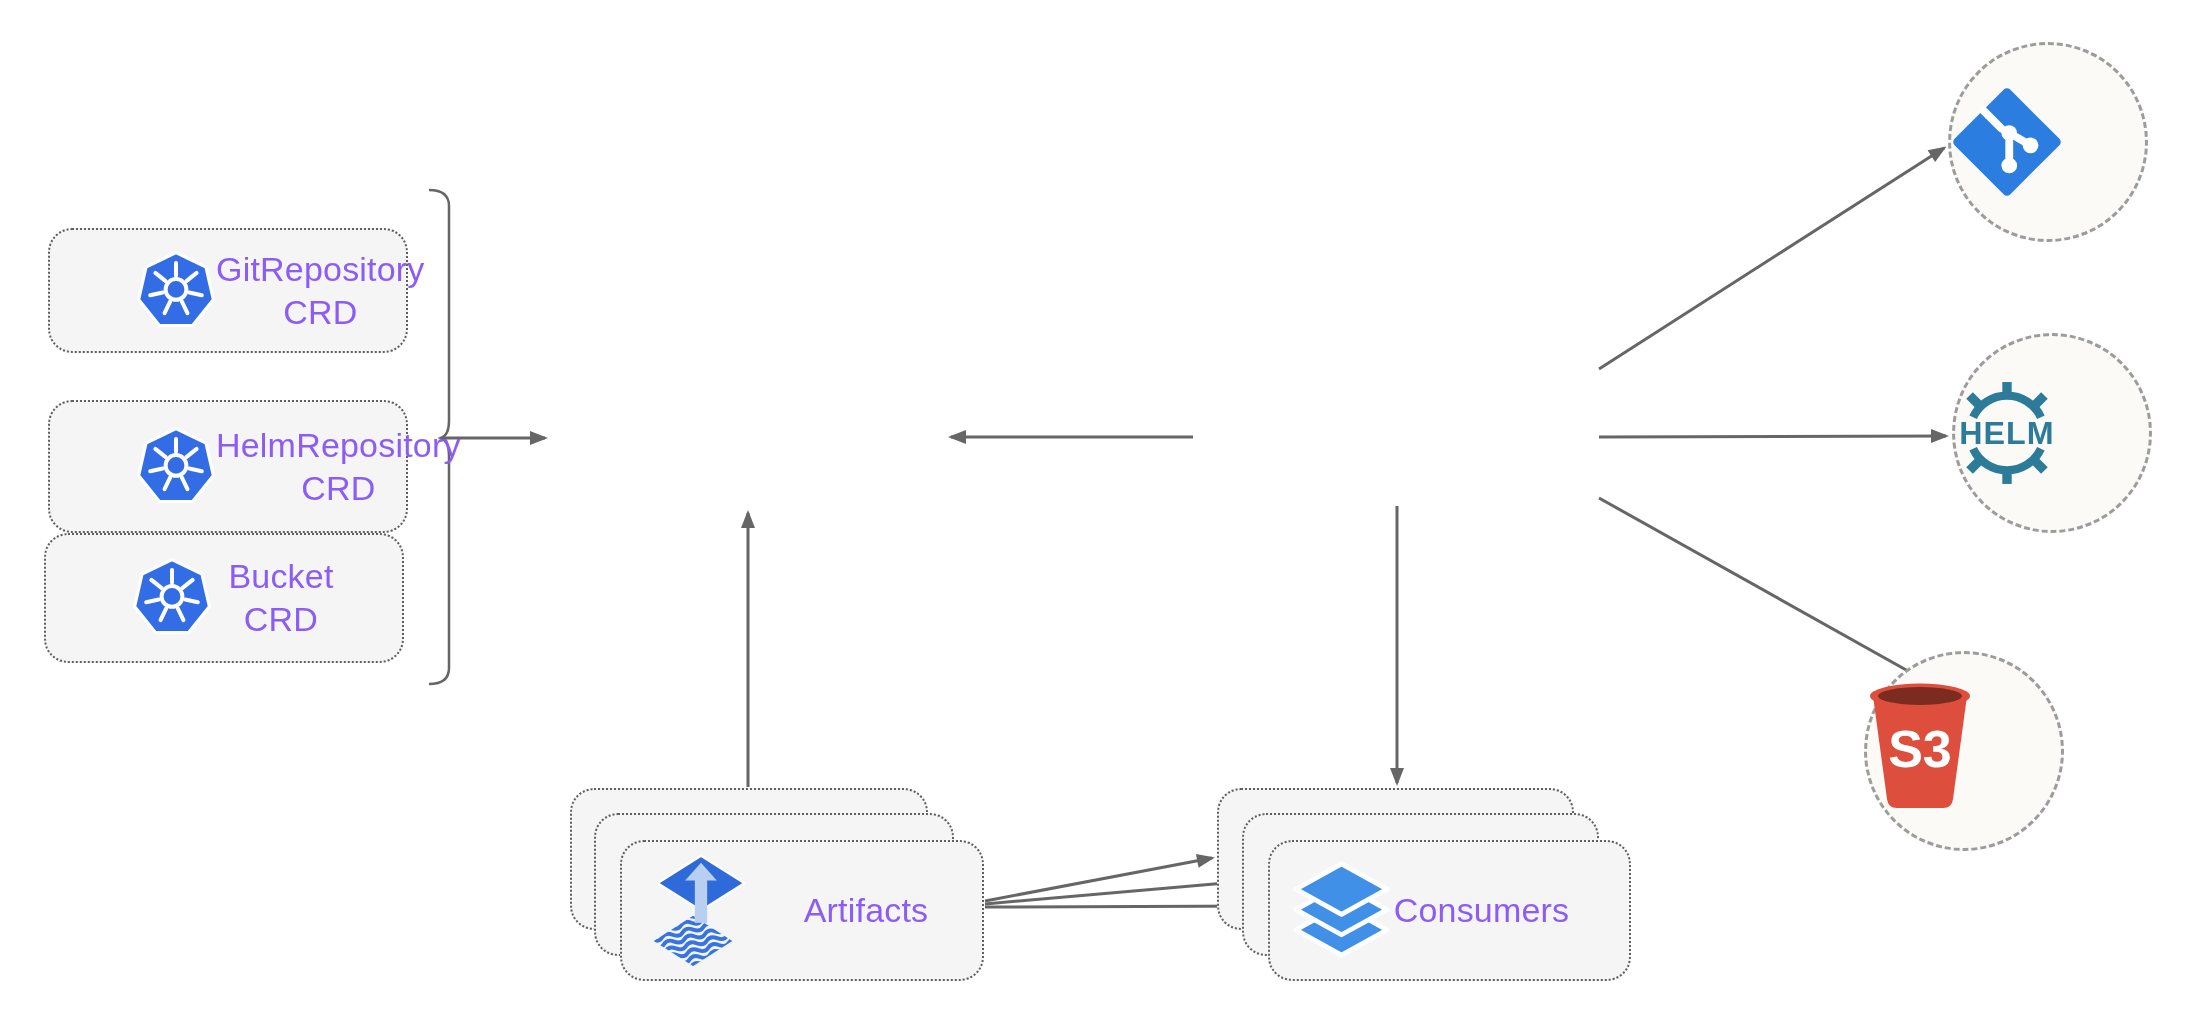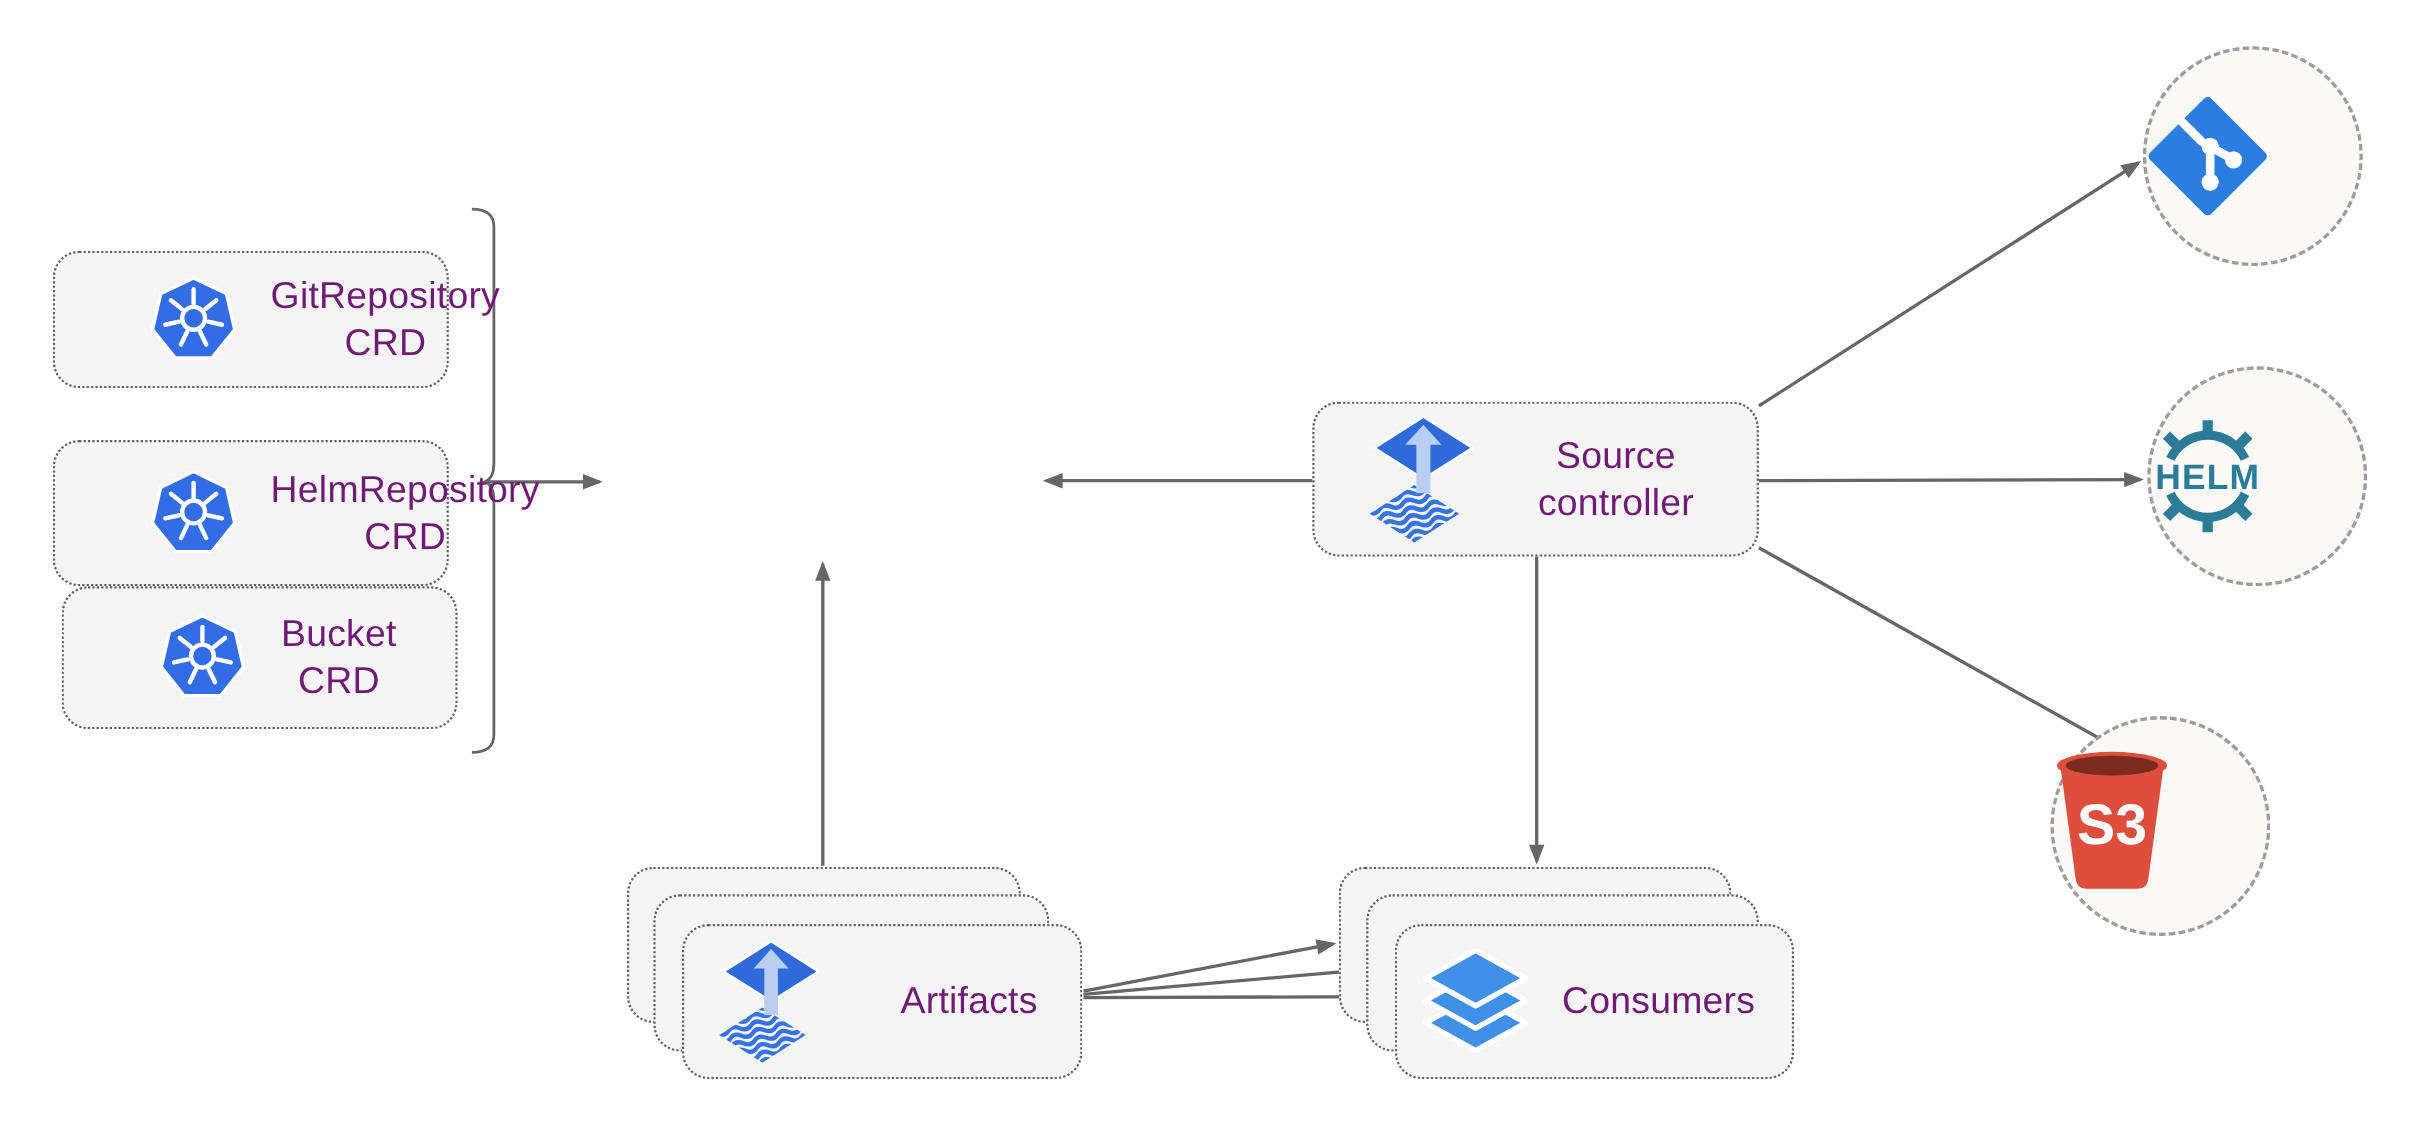--- a/index.html
+++ b/index.html
@@ -3,22 +3,22 @@
 <meta charset="utf-8">
 <style>
   html,body{margin:0;padding:0;background:#ffffff;}
   .canvas{position:relative;width:2196px;height:1030px;background:#ffffff;overflow:hidden;
           font-family:"Liberation Sans",sans-serif;}
   .edges{position:absolute;left:0;top:0;z-index:0;}
   .stack{position:absolute;box-sizing:border-box;background:#f5f5f5;
          border:2px dotted #5f5f5f;border-radius:24px;z-index:1;}
   .node{position:absolute;box-sizing:border-box;background:#f5f5f5;
         border:2px dotted #5f5f5f;border-radius:24px;display:flex;align-items:center;z-index:2;}
-  .label{flex:1;text-align:center;font-size:34px;color:#701a75;white-space:pre-line;
-         line-height:1.26;letter-spacing:0.2px;margin-left:30px;}
+  .label{flex:1;text-align:center;font-size:34px;color:#8b5cf6;white-space:pre-line;
+         line-height:1.26;letter-spacing:0.2px;}
   .ic{flex:0 0 auto;display:block;}
   .circle{position:absolute;box-sizing:border-box;border:3px dashed #9c9c9c;border-radius:50%;
           background-color:#fbfaf7;
           background-image:radial-gradient(#ececе8 1.4px,transparent 1.4px);
           background-size:9px 9px;
           display:flex;align-items:center;justify-content:flex-start;z-index:1;}
 </style>
 </head>
 <body>
 
@@ -100,36 +100,29 @@
   </div>
 
   <div class="node" style="left:48px;top:400px;width:360px;height:133px">
     <svg class="ic" width="80" height="80" viewBox="0 0 100 100" style="margin-left:86px">
         <use href="#sym-k8s"></use>
       </svg>
     <div class="label" style="margin-right:52px">HelmRepository
 CRD</div>
   </div>
 
-  <div class="node" style="left:56px;top:533px;width:360px;height:130px">
+  <div class="node" style="left:44px;top:533px;width:360px;height:130px">
     <svg class="ic" width="80" height="80" viewBox="0 0 100 100" style="margin-left:86px">
         <use href="#sym-k8s"></use>
       </svg>
     <div class="label" style="margin-right:52px">Bucket
 CRD</div>
   </div>
 
 
-  <div class="node" style="left:1193px;top:365px;width:406px;height:141px">
-    <svg class="ic" width="110" height="117" viewBox="0 0 120 128" style="margin-left:44px">
-        <use href="#sym-flux"></use>
-      </svg>
-    <div class="label" style="margin-right:38px">Source
-controller</div>
-  </div>
 
   <div class="stack" style="left:570px;top:788px;width:358px;height:142px"></div>
   <div class="stack" style="left:594px;top:813px;width:360px;height:143px"></div>
   <div class="node" style="left:620px;top:840px;width:364px;height:141px">
     <svg class="ic" width="106" height="113" viewBox="0 0 120 128" style="margin-left:26px">
         <use href="#sym-flux"></use>
       </svg>
     <div class="label" style="margin-right:4px">Artifacts</div>
   </div>
 

